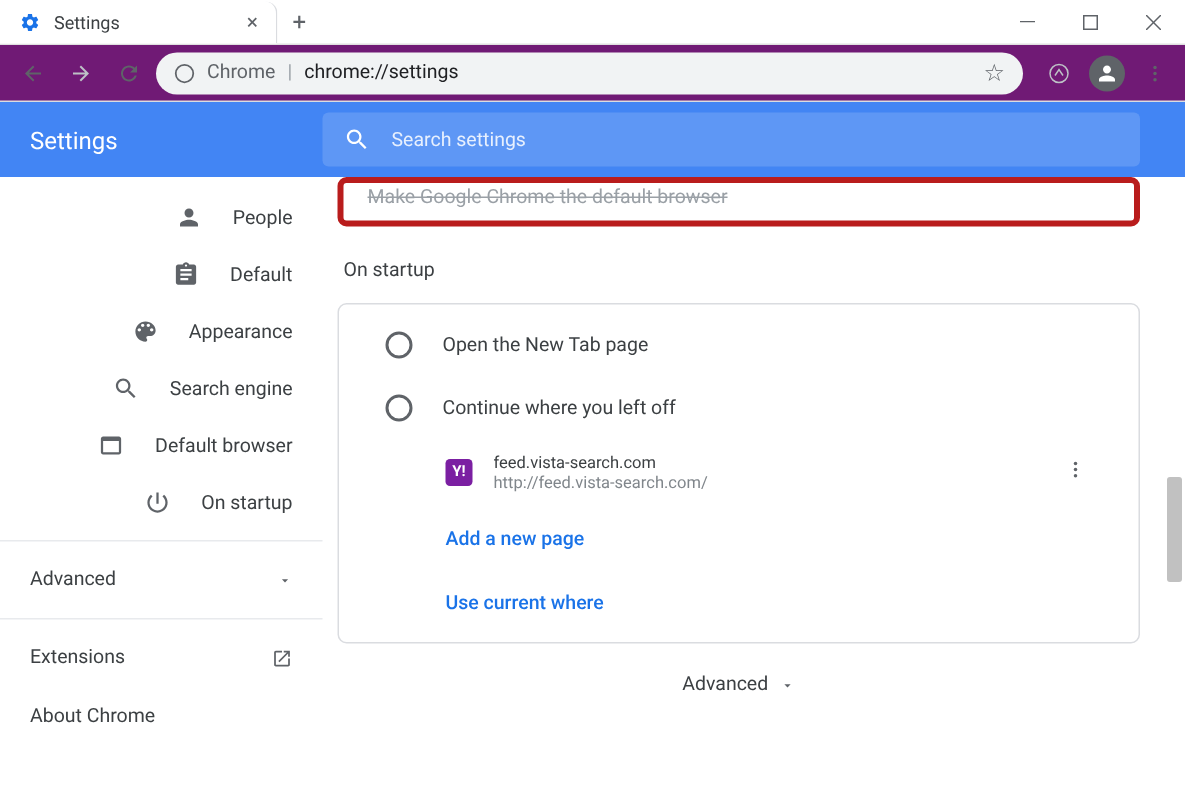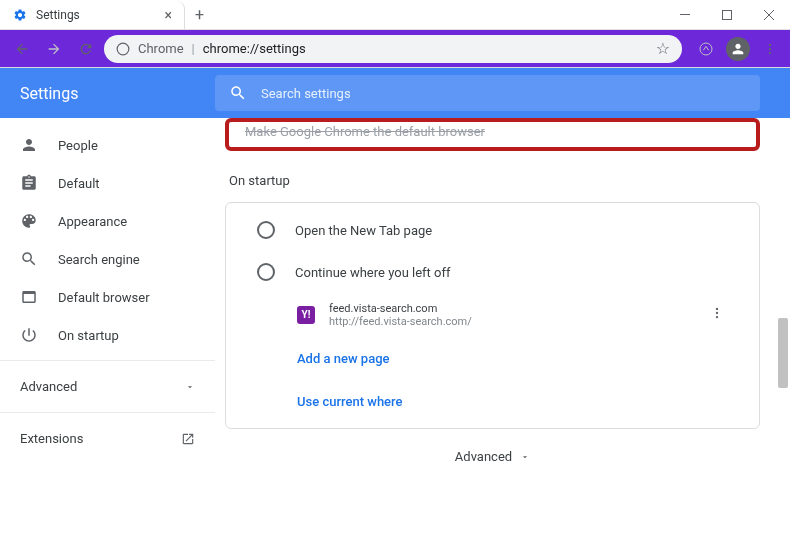--- a/index.html
+++ b/index.html
@@ -9,41 +9,41 @@
     .window-titlebar { height: 30px; background: #fff; display: flex; align-items: center; border-bottom: 1px solid #e0e0e0; }
     .tab { display: flex; align-items: center; gap: 8px; padding: 6px 12px; background: #fff; border-right: 1px solid #dadce0; border-top-left-radius: 8px; border-top-right-radius: 8px; font-size: 12px; color: #3c4043; width: 185px; }
     .tab-icon { width: 16px; height: 16px; display: flex; align-items: center; justify-content: center; }
     .tab-title { flex: 1; }
     .tab-close { color: #5f6368; font-size: 14px; }
     .newtab { padding: 0 10px; color: #5f6368; font-size: 16px; }
     .window-controls { margin-left: auto; display: flex; }
     .window-btn { width: 42px; height: 30px; display: flex; align-items: center; justify-content: center; color: #5f6368; }
     
     
-    .addr-bar { height: 38px; display: flex; align-items: center; padding: 0 8px; gap: 4px; border-bottom: 1px solid #dadce0; background: #6d28d9; }
+    .addr-bar { height: 38px; display: flex; align-items: center; padding: 0 8px; gap: 4px; border-bottom: 1px solid #dadce0; background: #701a75; }
     .nav-btn { width: 28px; height: 28px; display: flex; align-items: center; justify-content: center; color: #5f6368; border-radius: 50%; }
     .url-box { flex: 1; height: 28px; background: #f1f3f4; border-radius: 14px; display: flex; align-items: center; padding: 0 12px; gap: 8px; font-size: 13px; color: #5f6368; }
     .url-origin { color: #5f6368; }
     .url-sep { color: #9aa0a6; }
     .url-path { color: #202124; }
     .addr-right { display: flex; align-items: center; gap: 8px; margin-left: 8px; }
     .addr-icon { width: 24px; height: 24px; display: flex; align-items: center; justify-content: center; color: #5f6368; }
     .avatar { width: 24px; height: 24px; border-radius: 50%; background: #5f6368; display: flex; align-items: center; justify-content: center; }
     
     
     .blue-header { height: 50px; background: #4285f4; display: flex; align-items: center; padding: 0 20px; gap: 20px; }
     .settings-title { color: #fff; font-size: 16px; font-weight: 400; width: 175px; }
     .search-box { flex: 1; height: 36px; background: rgba(255,255,255,0.15); border-radius: 4px; display: flex; align-items: center; padding: 0 14px; gap: 14px; margin-right: 10px; }
     .search-box input { flex: 1; background: transparent; border: none; outline: none; color: #fff; font-size: 13px; }
     .search-box input::placeholder { color: rgba(255,255,255,0.85); }
     
     
     .main { display: flex; height: calc(541px - 30px - 38px - 50px); }
     .sidebar { width: 215px; padding: 8px 0; position: relative; }
-    .side-item { display: flex; align-items: center; gap: 20px; padding: 10px 20px; font-size: 13px; color: #3c4043; cursor: pointer; }
+    .side-item { display: flex; align-items: center; gap: 20px; padding: 10px 20px; font-size: 13px; color: #3c4043; cursor: pointer; justify-content: flex-end; }
     .side-item svg { width: 18px; height: 18px; fill: #5f6368; }
     .side-adv { display: flex; align-items: center; justify-content: space-between; padding: 12px 20px; font-size: 13px; color: #3c4043; cursor: pointer; }
     .side-divider { height: 1px; background: #e8eaed; margin: 6px 0; }
     .side-ext { display: flex; align-items: flex-end; justify-content: space-between; padding: 12px 20px; font-size: 13px; color: #3c4043; cursor: pointer; }
     
     .content { flex: 1; padding: 0 30px 10px 10px; overflow-y: auto; position: relative; }
     .card-top { border: 4px solid #b91c1c; border-radius: 6px; padding: 0 16px 8px; margin-bottom: 22px; font-size: 13px; color: #80868b; }
     .section-title { font-size: 13px; color: #3c4043; margin: 0 0 14px 4px; }
     .card { border: 1px solid #dadce0; border-radius: 6px; padding: 6px 13px; }
     .radio-row { display: flex; align-items: center; gap: 20px; padding: 12px 18px; font-size: 13px; color: #3c4043; cursor: pointer; }
@@ -200,20 +200,23 @@
           <path d="M7 10l5 5 5-5z"></path>
         </svg>
     </div>
     <div class="side-divider"></div>
     <div class="side-ext">
       <span>Extensions</span>
       <svg width="14" height="14" viewBox="0 0 24 24" fill="#5f6368">
           <path d="M19 19H5V5h7V3H5c-1.11 0-2 .9-2 2v14c0 1.1.89 2 2 2h14c1.1 0 2-.9 2-2v-7h-2v7zM14 3v2h3.59l-9.83 9.83 1.41 1.41L19 6.41V10h2V3h-7z"></path>
         </svg>
     </div>
+    <div class="side-ext">
+      <span>About Chrome</span>
+    </div>
   </div>
 
   <div class="content">
     <div class="card-top">
       <div style="padding-top:2px;text-decoration:line-through;color:#9aa0a6;">Make Google Chrome the default browser</div>
     </div>
     <div class="section-title">On startup</div>
     <div class="card">
       <div class="radio-row">
         <span class="radio"></span>

